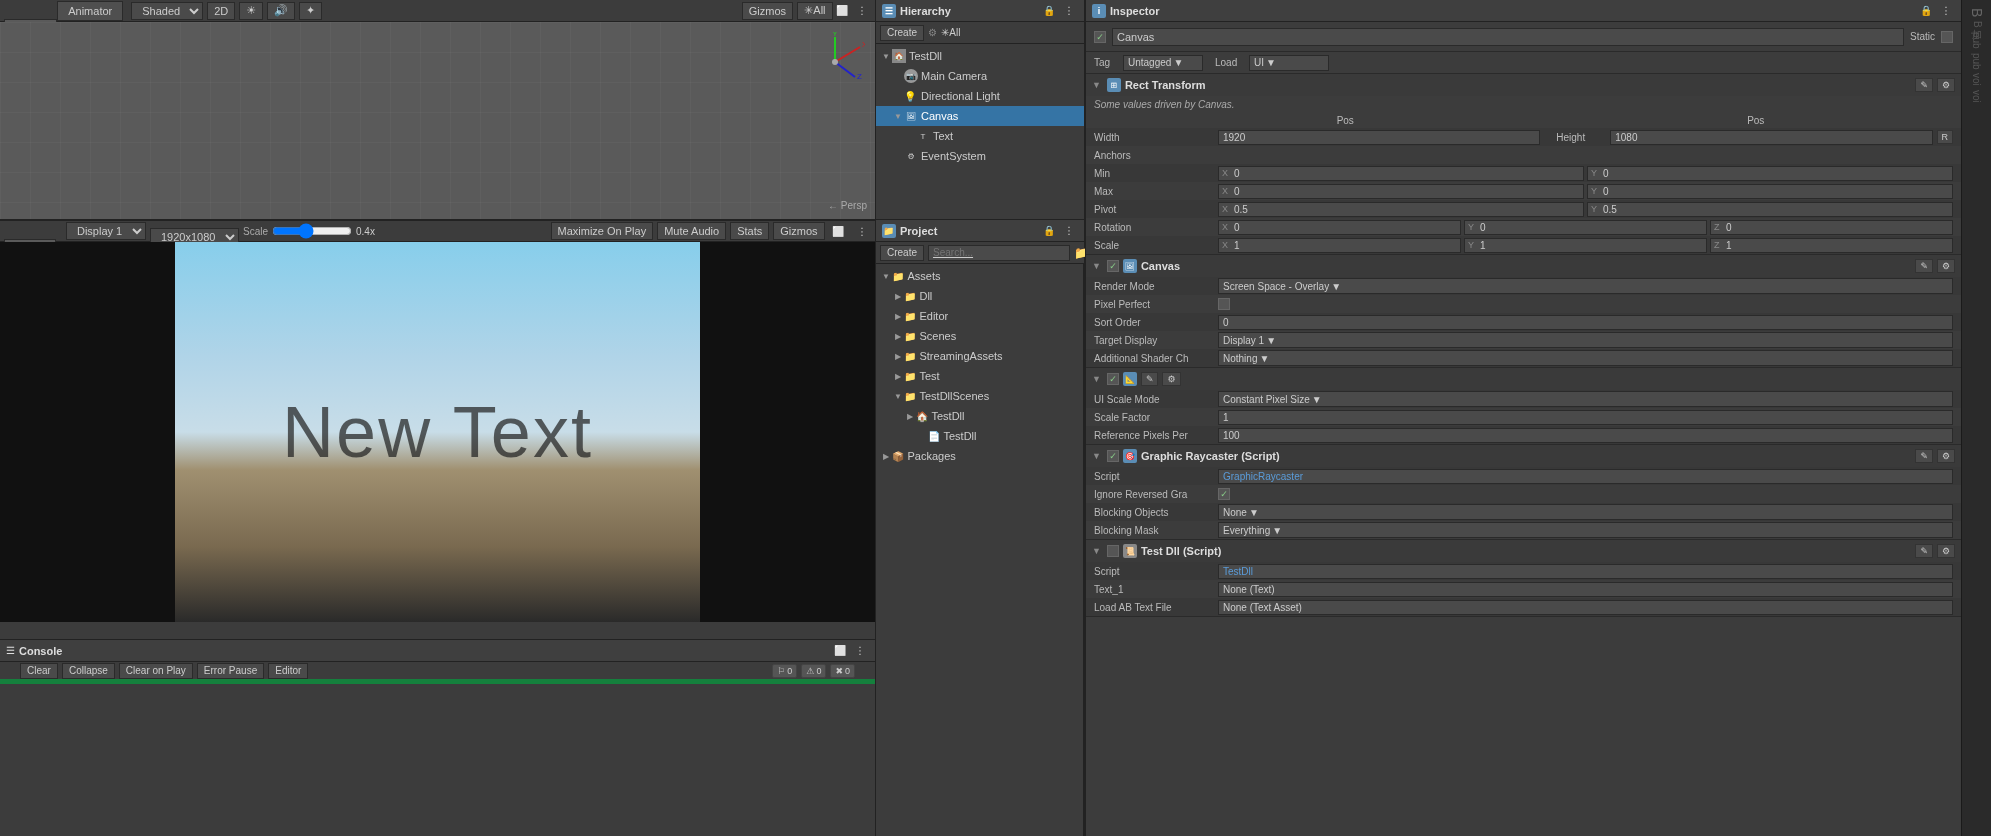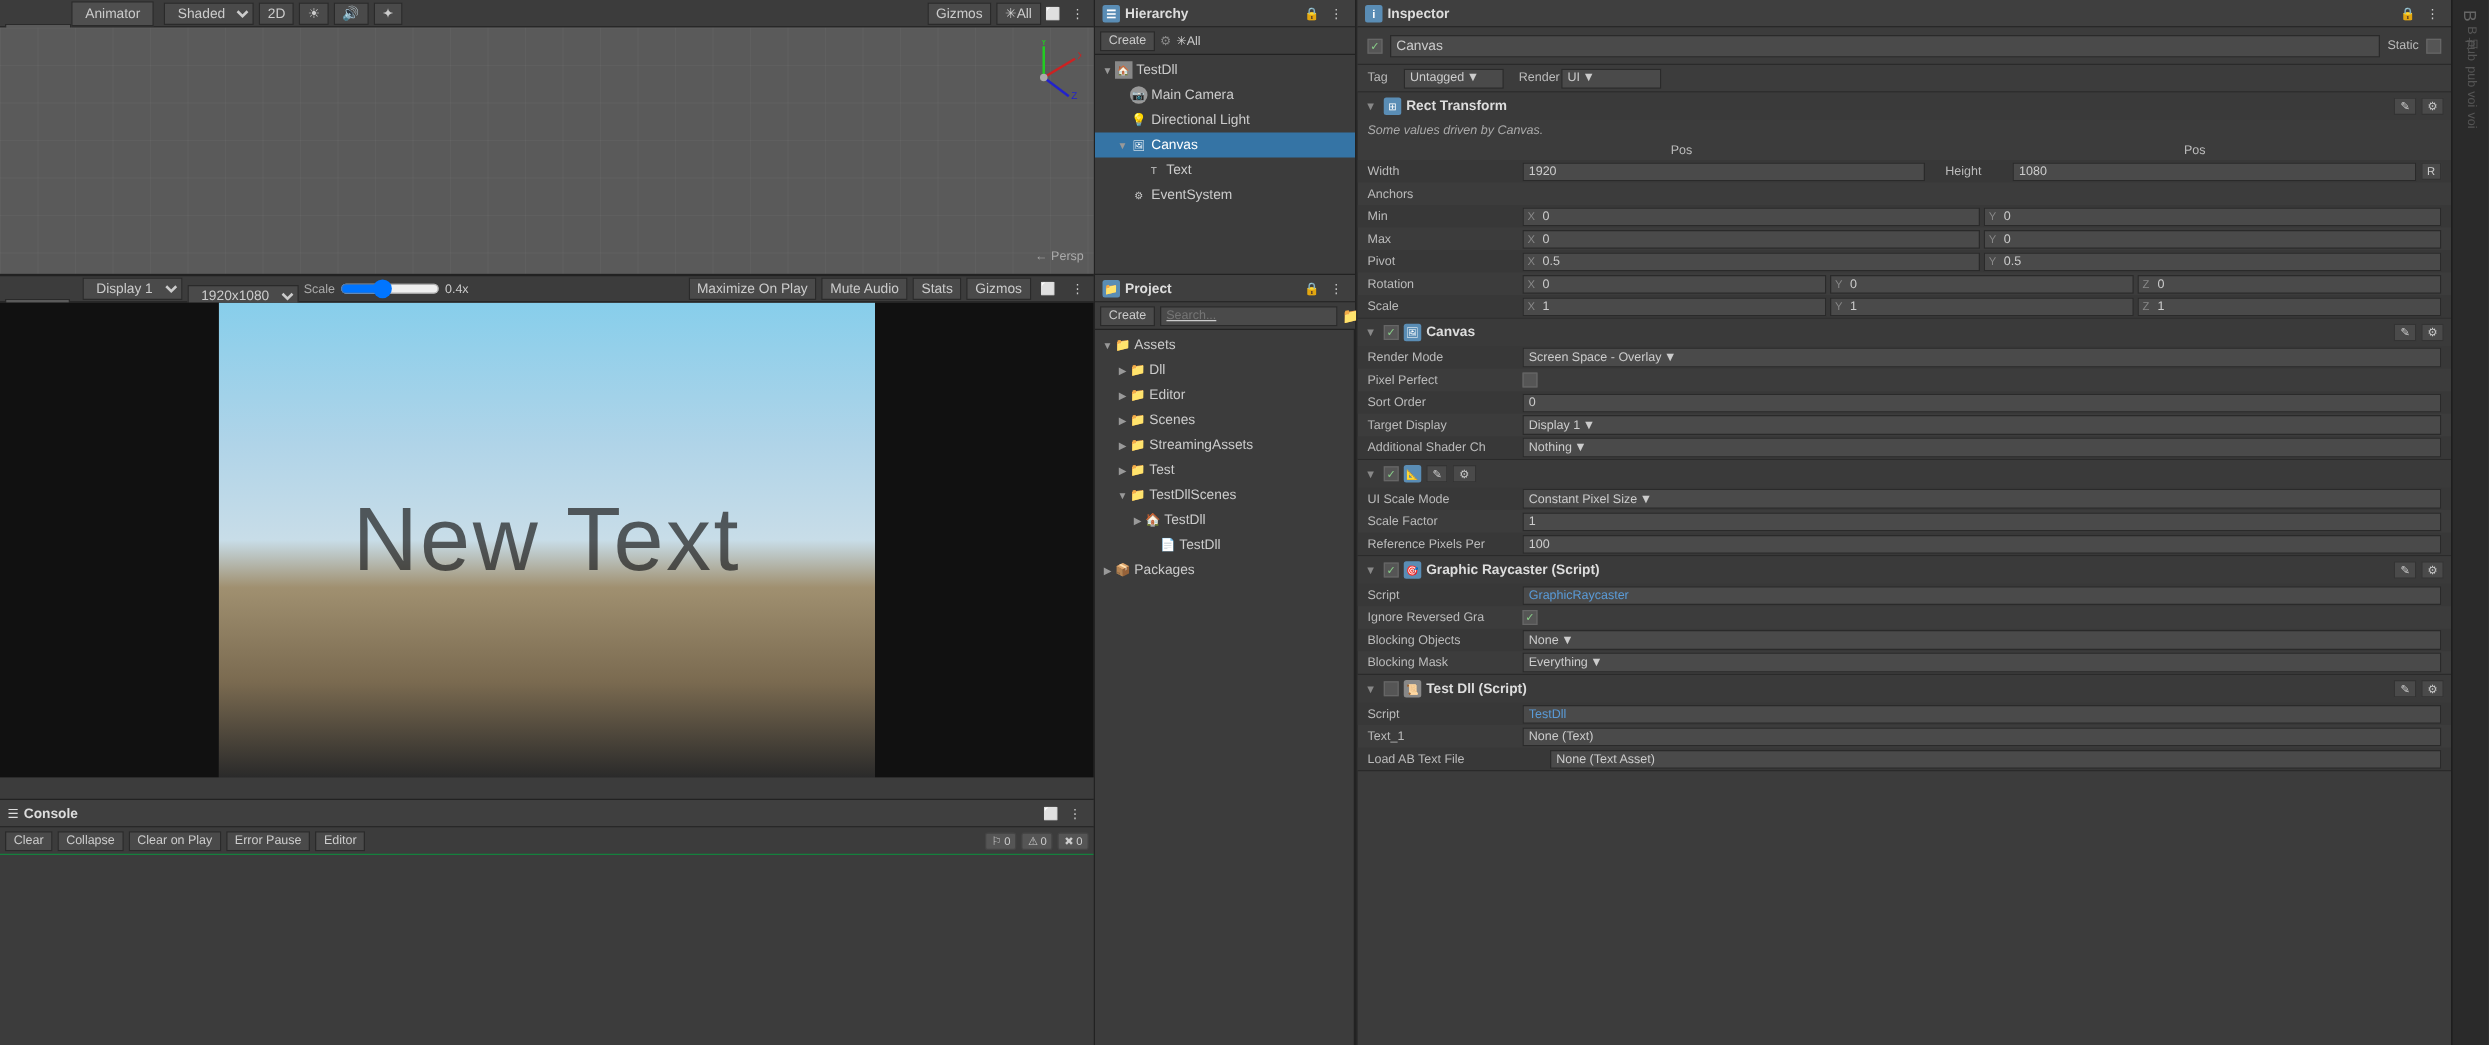--- a/index.html
+++ b/index.html
@@ -373,22 +373,22 @@
       height: 22px;
       background: #3f3f3f;
       border-bottom: 1px solid #222;
       padding: 0 6px;
     }
     .console-toolbar {
       display: flex;
       align-items: center;
       height: 22px;
       background: #3c3c3c;
-      border-bottom: 1px solid #15803d;
-      padding: 0 4px;
+      border-bottom: 5px solid #15803d;
+      padding: 0 20px;
       gap: 4px;
     }
     .console-content {
       flex: 1;
       overflow-y: auto;
     }
     .console-btn {
       background: #4a4a4a;
       border: 1px solid #2a2a2a;
       color: #ccc;
@@ -705,21 +705,21 @@
       <span style="font-size:10px;color:#bbb;">Static</span>
       <div class="checkbox-inline"></div>
     </div>
 
     <div class="inspector-tag-row">
       <span style="color:#bbb;width:25px;">Tag</span>
       <div class="dropdown-field">
         <span>Untagged</span>
         <span>▼</span>
       </div>
-      <span style="color:#bbb;margin-left:8px;width:30px;">Render</span>
+      <span style="color:#bbb;margin-left:8px;width:30px;">Load</span>
       <div class="dropdown-field">
         <span>UI</span>
         <span>▼</span>
       </div>
     </div>
 
     <div class="inspector-scroll">
 
       <div class="component-section">
         <div class="component-header">
@@ -951,21 +951,21 @@
             </div>
         </div>
         <div class="property-row">
           <span class="property-label">Text_1</span>
           <div class="property-value" style="flex:1;">
               <span>None (Text)</span>
             </div>
         </div>
         <div class="property-row">
           <span class="property-label">Load AB Text File</span>
-          <div class="property-value" style="flex:1;margin-left:22px;">
+          <div class="property-value" style="flex:1;">
               <span>None (Text Asset)</span>
             </div>
         </div>
       </div>
 
     </div>
   </div>
 
   <div class="far-right">
     <span style="font-size:14px;writing-mode:vertical-lr;color:#666;">B</span>

